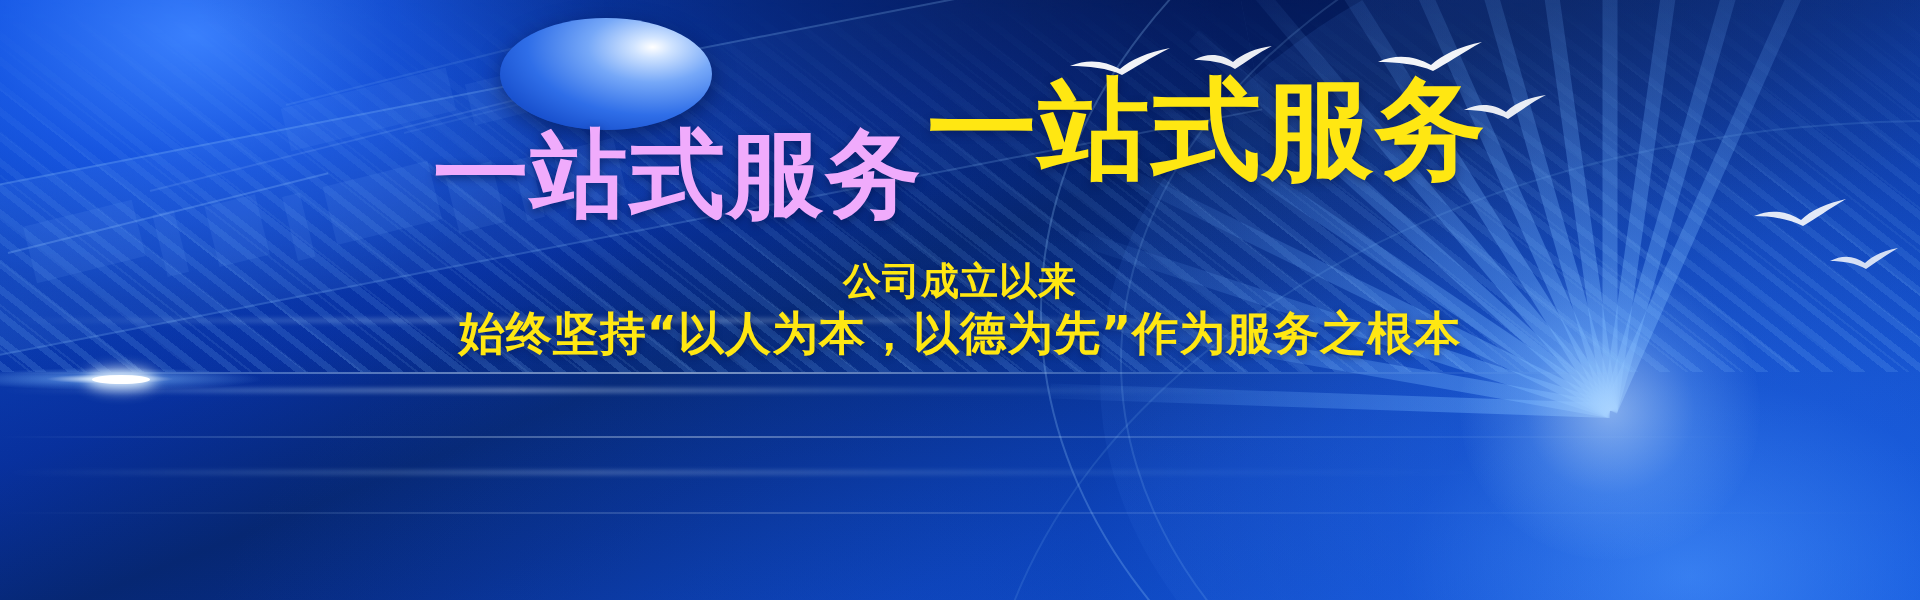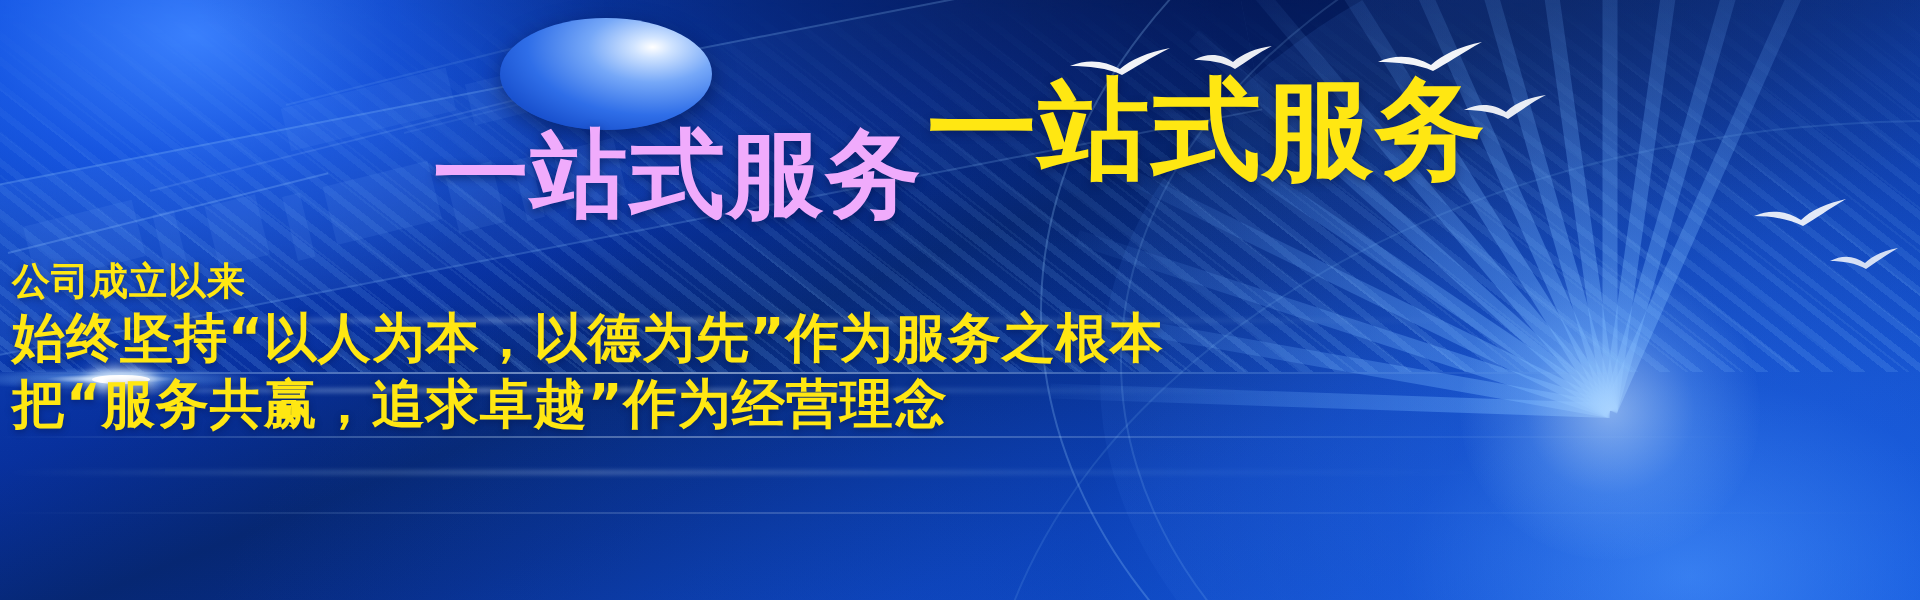--- a/index.html
+++ b/index.html
@@ -215,29 +215,28 @@
   .hl-yellow {
     color: #ffe712;
     font-size: 110px;
     margin-left: 4px;
     text-shadow: 0 3px 10px rgba(2,16,64,0.45);
   }
 
   #body-copy {
     position: absolute;
     left: 0; right: 0; top: 258px;
-    text-align: left;
+    text-align: center;
     color: #ffe712;
     font-weight: 700;
     line-height: 1.24;
     white-space: nowrap;
     text-shadow: 0 2px 7px rgba(2,16,64,0.45);
-    margin-left: 12px;
-  }
-  #body-copy .line { font-size: 53px; letter-spacing: 1px; }
+  }
+  #body-copy .line { font-size: 46px; letter-spacing: 1px; }
   #body-copy .line.first { font-size: 38px; }
 </style>
 </head>
 <body>
 
 <div id="banner">
 
   <div class="layer" id="bg-base"></div>
   <div class="layer" id="bg-darksweep"></div>
 
@@ -332,16 +331,15 @@
     </svg>
   </div>
 
   <div id="headline">
     <span class="hl-white">一站式服务</span><span class="hl-yellow">一站式服务</span>
   </div>
 
   <div id="body-copy">
     <div class="line first">公司成立以来</div>
     <div class="line">始终坚持“以人为本，以德为先”作为服务之根本</div>
-    <div class="line">把“服务共赢，追求卓越”作为经营理念</div>
   </div>
 
 </div>
 
 </body></html>

